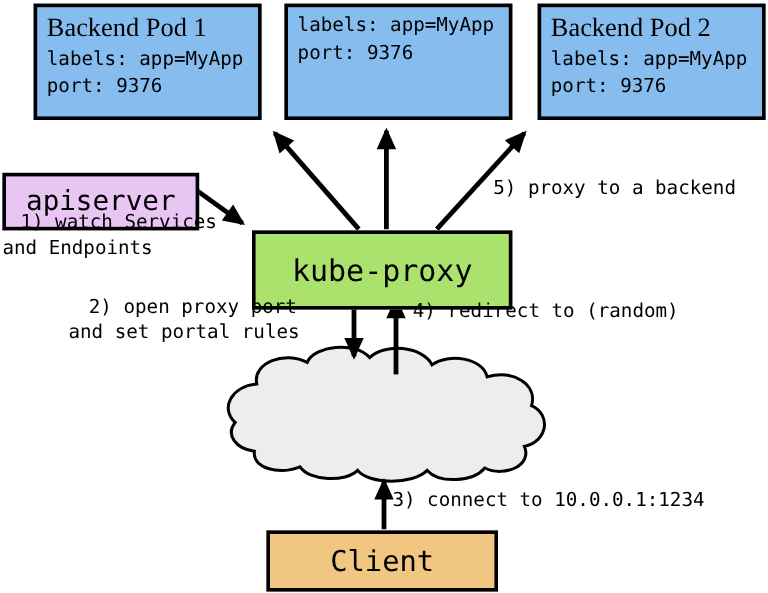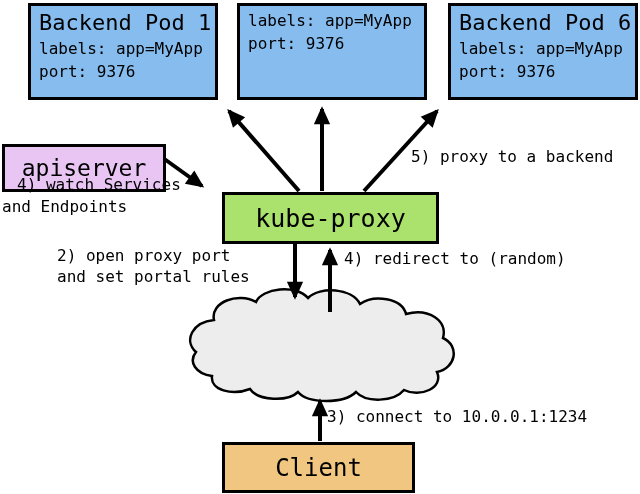--- a/index.html
+++ b/index.html
@@ -15,25 +15,25 @@
     position:relative;width:640px;height:494px;background:#ffffff;
     font-family:"DejaVu Sans Mono","Liberation Mono",monospace;
     color:#000;overflow:hidden;
   }
   #arrow-layer{position:absolute;left:0;top:0;width:640px;height:494px;}
   .box{position:absolute;box-sizing:border-box;border:3px solid var(--outline);}
   .pod{
     width:190px;height:97px;top:3px;background:var(--pod-fill);
     padding:3px 0 0 8px;
   }
-  .pod-title{font-size:22px;line-height:28px;white-space:nowrap;}
+  .pod-title{font-size:22px;line-height:28px;white-space:nowrap;font-family:Liberation Serif, serif;}
   .pod-line{font-size:16px;line-height:23px;white-space:nowrap;}
   .center-label{display:flex;align-items:center;justify-content:center;}
   #apiserver{left:2px;top:112px;width:164px;height:48px;background:var(--apiserver-fill);font-size:23px;margin-top:32px;}
-  #kube-proxy{left:222px;top:192px;width:217px;height:52px;background:var(--kube-proxy-fill);font-size:25px;}
+  #kube-proxy{left:210px;top:192px;width:217px;height:66px;background:var(--kube-proxy-fill);font-size:25px;}
   #client{left:222px;top:442px;width:193px;height:51px;background:var(--client-fill);font-size:24px;}
   .annotation{
     position:absolute;font-size:16px;font-weight:normal;line-height:20px;white-space:nowrap;
   }
   #cloud-label{position:absolute;left:278px;top:343px;font-size:16px;white-space:nowrap;}
   .cloud-shape{fill:var(--cloud-fill);stroke:var(--outline);stroke-width:2.5;}
   .arrow{stroke:var(--outline);stroke-width:4;fill:none;}
   .arrowhead{fill:var(--outline);}
 </style>
 </head>
@@ -75,40 +75,40 @@
   <div class="box pod" style="left:28px">
     <div class="pod-title">Backend Pod 1</div>
     <div class="pod-line">labels: app=MyApp</div>
     <div class="pod-line">port: 9376</div>
   </div>
   <div class="box pod" style="left:237px">
     <div class="pod-line">labels: app=MyApp</div>
     <div class="pod-line">port: 9376</div>
   </div>
   <div class="box pod" style="left:448px">
-    <div class="pod-title">Backend Pod 6</div>
+    <div class="pod-title">Backend Pod 2</div>
     <div class="pod-line">labels: app=MyApp</div>
     <div class="pod-line">port: 9376</div>
   </div>
 
   <div id="apiserver" class="box center-label">
     <span>apiserver</span>
   </div>
   <div id="kube-proxy" class="box center-label">
     <span>kube-proxy</span>
   </div>
   <div id="client" class="box center-label">
     <span>Client</span>
   </div>
 
 
-  <div class="annotation" style="left:17px;top:175px">4) watch Services</div>
+  <div class="annotation" style="left:17px;top:175px">1) watch Services</div>
   <div class="annotation" style="left:2px;top:197px">and Endpoints</div>
 
-  <div class="annotation" style="left:57px;top:246px">2) open proxy port</div>
+  <div class="annotation" style="left:74px;top:246px">2) open proxy port</div>
   <div class="annotation" style="left:57px;top:267px">and set portal rules</div>
 
   <div class="annotation" style="left:327px;top:407px">3) connect to 10.0.0.1:1234</div>
 
   <div class="annotation" style="left:344px;top:249px">4) redirect to (random)</div>
 
   <div class="annotation" style="left:411px;top:147px">5) proxy to a backend</div>
 </div>
 
 </body></html>

